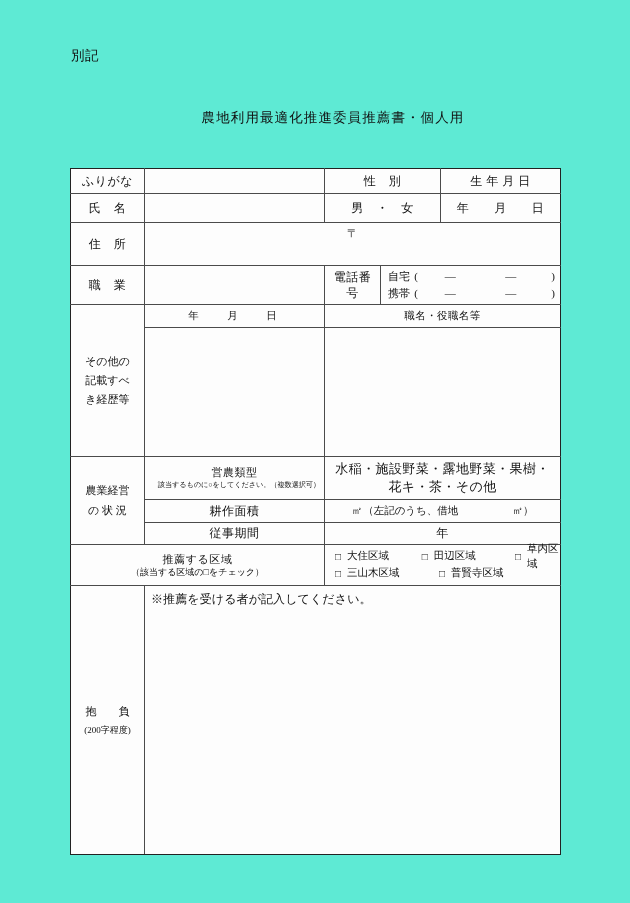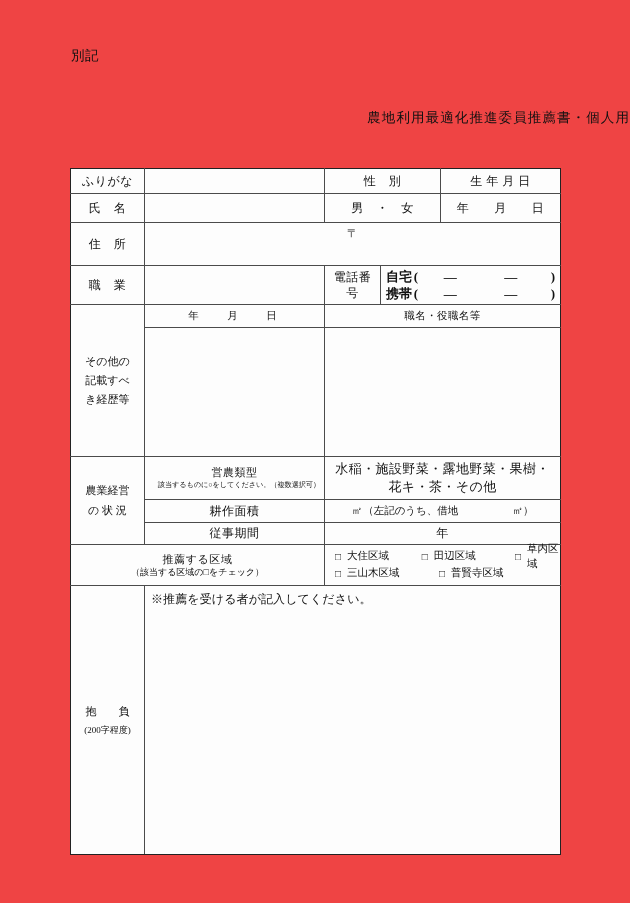--- a/index.html
+++ b/index.html
@@ -11,38 +11,38 @@
     width: 630px;
     height: 903px;
     font-family: "Liberation Serif", "DejaVu Serif", serif;
     color: #111111;
     position: relative;
     overflow: hidden;
   }
   .page {
     position: absolute;
     inset: 0;
-    background: #ef4444;
+    background: #5eead4;
   }
 
   
   .hdr-line {
     position: absolute;
     font-size: 13.5px;
     letter-spacing: 0.6px;
     white-space: nowrap;
   }
   #hdr-betsuki { left: 71px; top: 47px; }
   #hdr-yoshiki { left: 71px; top: 76px; }
 
   #doc-title {
     position: absolute;
     left: 0; right: 0;
     top: 109px;
-    text-align: right;
+    text-align: center;
     font-size: 13.5px;
     letter-spacing: 1.1px;
     padding-left: 36px;
   }
 
   #section-1 {
     position: absolute;
     left: 71px;
     top: 149px;
     font-size: 13.5px;
@@ -89,23 +89,22 @@
   .postal {
     text-align: left;
     font-size: 11px;
     vertical-align: top !important;
     padding-top: 3px !important;
   }
 
   
   .tel-box {
     text-align: left;
-    font-size: 13px;
+    font-size: 11px;
     padding: 0 !important;
-    font-weight: bold;
   }
   .tel-row {
     display: flex;
     align-items: center;
     height: 17px;
     padding-left: 5px;
     white-space: nowrap;
   }
   .tel-row .nm { width: 26px; }
   .tel-row .op { width: 8px; }

